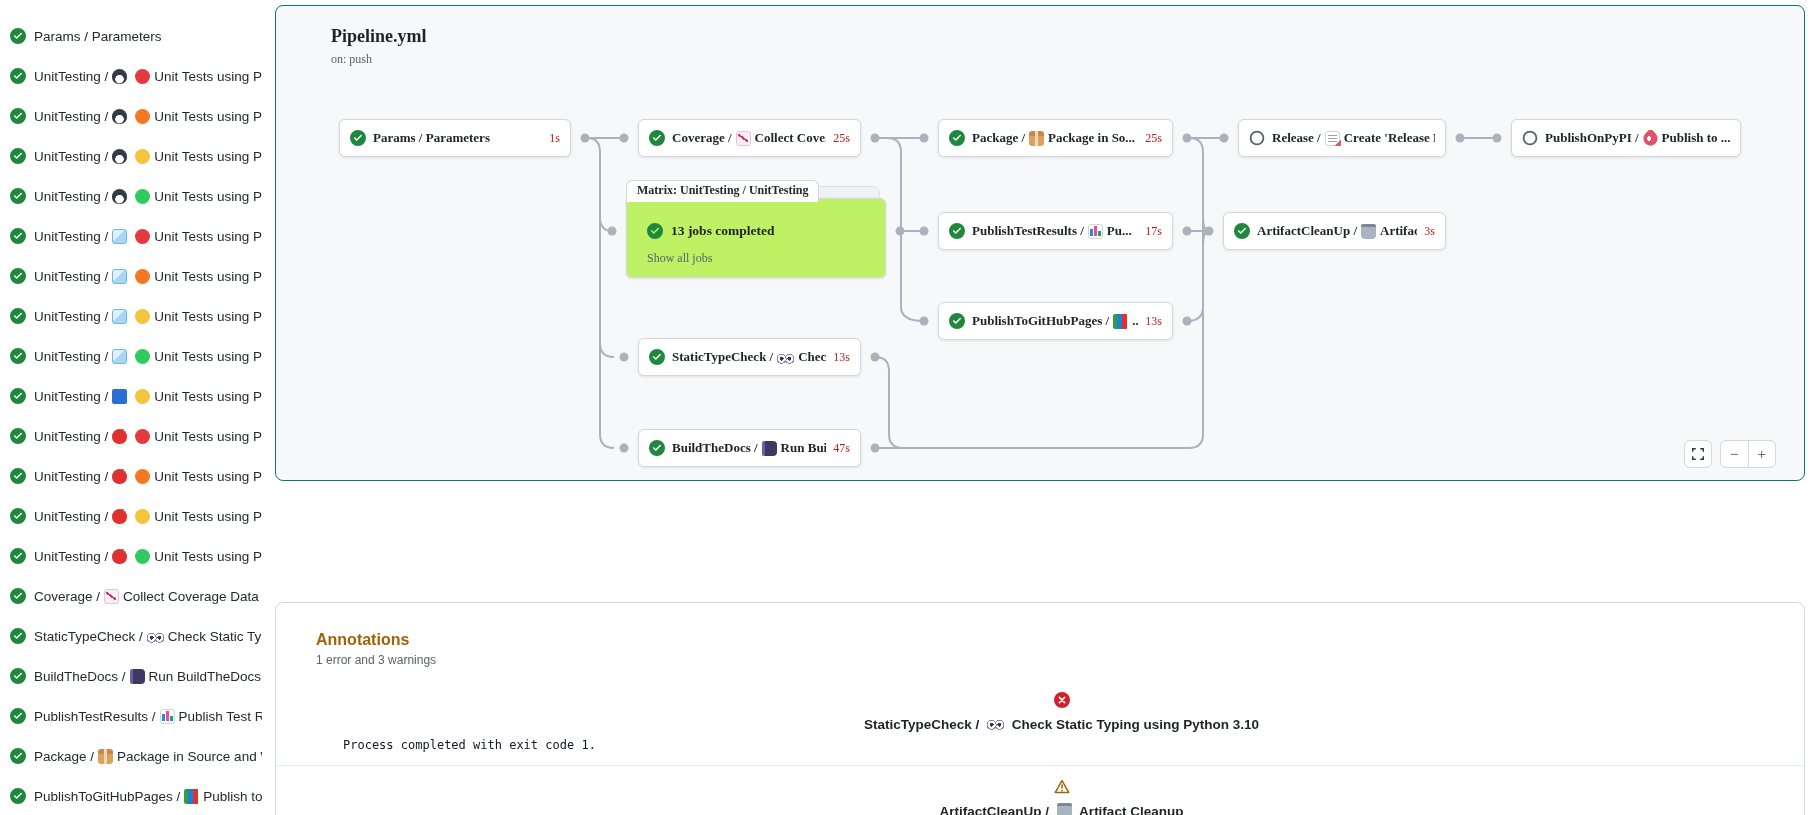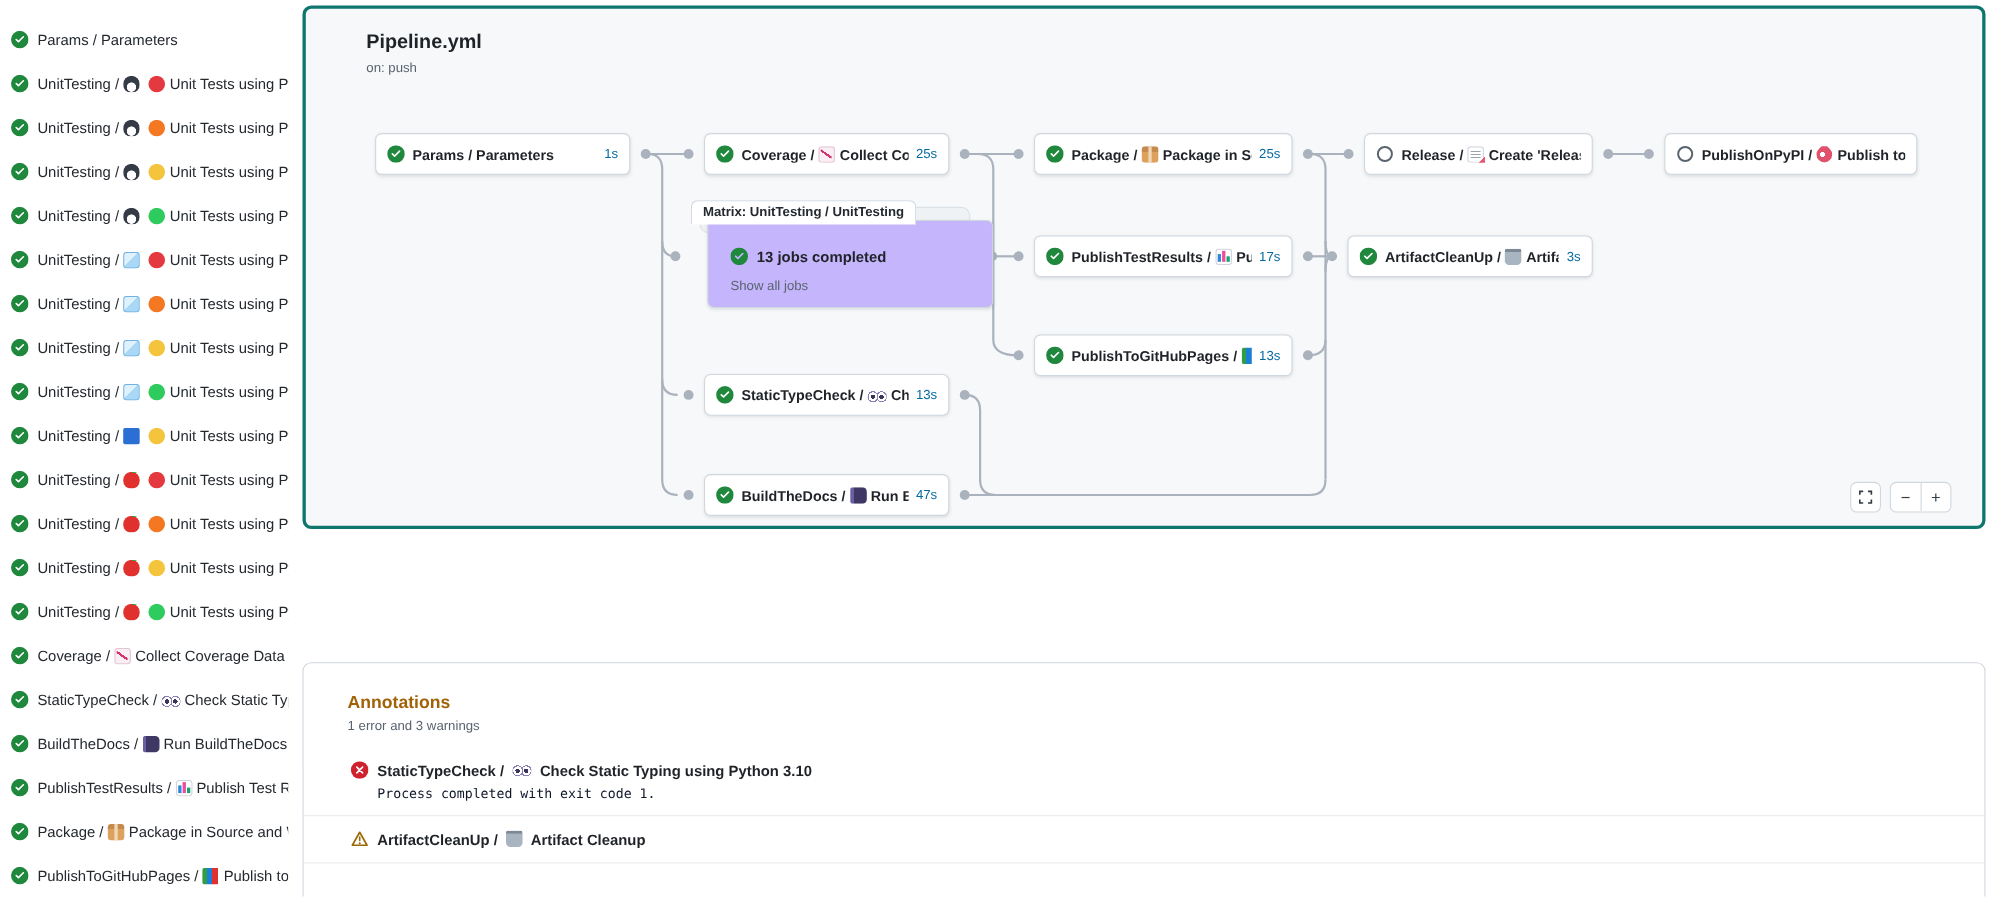--- a/index.html
+++ b/index.html
@@ -41,52 +41,52 @@
   .ic-books{border-radius:2px;background:linear-gradient(90deg,#2f9e44 0 4px,#1c7ed6 4px 9px,#e03131 9px 14px,transparent 14px);}
   .ic-memo{background:#ffffff;border:1px solid #cfd6dd;width:13px;height:13px;}
   .ic-memo::after{content:"";position:absolute;left:2px;top:3px;width:9px;height:7px;
     background:repeating-linear-gradient(#9aa4ae 0 1px,transparent 1px 3px);}
   .ic-memo::before{content:"";position:absolute;right:-2px;bottom:-2px;width:7px;height:7px;
     background:linear-gradient(135deg,transparent 50%,#e8566f 50%);z-index:1;}
   .ic-rocket{background:radial-gradient(circle at 42% 42%,#ffffff 0 2.5px,#e0526b 2.5px);border-radius:50% 0 50% 50%;transform:rotate(-45deg) scale(.95);}
   .ic-trash{background:#a8b4c0;border-radius:2px 2px 4px 4px;border-top:3px solid #7c8894;height:12px;}
   
   .graph-card{position:absolute;left:275px;top:5px;width:1530px;height:476px;box-sizing:border-box;
-    background:#f6f8fa;border:3px solid #0f766e;border-radius:8px;}
+    background:#f6f8fa;border:1px solid #0f766e;border-radius:8px;font-family:Liberation Serif, serif;}
   .graph-title{position:absolute;left:55px;top:20px;font-size:18px;font-weight:700;color:#1f2328;}
   .graph-subtitle{position:absolute;left:55px;top:46px;font-size:12px;color:#59636e;}
   .canvas{position:absolute;left:0;top:0;width:1530px;height:575px;cursor:grab;}
   .edges{position:absolute;left:0;top:0;}
   .node{position:absolute;height:38px;box-sizing:border-box;background:#ffffff;border:1px solid #d0d7de;border-radius:6px;
     box-shadow:0 1px 3px rgba(31,35,40,.10);display:flex;align-items:center;gap:7px;padding:0 10px;cursor:pointer;}
   .node .title{flex:1;min-width:0;font-size:13px;font-weight:600;color:#1f2328;white-space:nowrap;overflow:hidden;display:flex;align-items:center;}
-  .node .dur{font-size:12px;color:#0369a1;flex:none;}
+  .node .dur{font-size:12px;color:#b91c1c;flex:none;}
   .matrix-stack{position:absolute;left:358px;top:180px;width:244px;height:22px;background:#eff2f5;border:1px solid #dbe1e7;border-radius:8px;}
   .matrix-tab{position:absolute;left:350px;top:174px;height:19px;background:#ffffff;border:1px solid #d0d7de;border-bottom:none;
     border-radius:6px 6px 0 0;font-size:12px;font-weight:600;color:#24292f;padding:2px 10px 0 10px;z-index:2;}
-  .matrix-box{position:absolute;left:350px;top:192px;width:260px;height:80px;box-sizing:border-box;background:#c4b5fd;
-    border:1px solid #d0d7de;border-radius:0 6px 6px 6px;box-shadow:0 1px 3px rgba(31,35,40,.10);z-index:1;margin-left:15px;}
+  .matrix-box{position:absolute;left:350px;top:192px;width:260px;height:80px;box-sizing:border-box;background:#bef264;
+    border:1px solid #d0d7de;border-radius:0 6px 6px 6px;box-shadow:0 1px 3px rgba(31,35,40,.10);z-index:1;}
   .matrix-summary{position:absolute;left:20px;top:24px;display:flex;align-items:center;gap:8px;font-size:13.5px;font-weight:600;color:#1f2328;}
   .matrix-link{position:absolute;left:20px;top:52px;font-size:12px;color:#59636e;cursor:pointer;}
   
   .controls{position:absolute;right:28px;bottom:12px;display:flex;gap:8px;align-items:center;}
   .btn{background:#ffffff;border:1px solid #d0d7de;border-radius:6px;height:28px;display:flex;align-items:center;justify-content:center;cursor:pointer;box-sizing:border-box;}
   .btn-full{width:28px;}
   .zoom-group{display:flex;width:56px;height:28px;background:#ffffff;border:1px solid #d0d7de;border-radius:6px;box-sizing:border-box;overflow:hidden;}
   .zoom-cell{flex:1;display:flex;align-items:center;justify-content:center;font-size:15px;color:#343b43;cursor:pointer;}
   .zoom-cell:first-child{border-right:1px solid #d0d7de;}
   
   .ann-card{position:absolute;left:275px;top:602px;width:1530px;height:300px;box-sizing:border-box;
     background:#ffffff;border:1px solid #d0d7de;border-radius:8px;}
   .ann-title{position:absolute;left:40px;top:28px;font-size:16px;font-weight:700;color:#a16207;}
   .ann-subtitle{position:absolute;left:40px;top:50px;font-size:12px;color:#59636e;}
   .ann-list{position:absolute;left:0;top:76px;width:100%;}
   .ann-row{padding:13px 0 13px 43px;border-top:1px solid #e7ebef;}
   .ann-row:first-child{border-top:none;}
-  .ann-head{display:flex;align-items:center;gap:8px;font-size:13.5px;font-weight:600;color:#1f2328;}
+  .ann-head{display:flex;align-items:center;gap:8px;font-size:13.5px;font-weight:600;color:#1f2328;flex-direction:column;}
   .ann-detail{margin:6px 0 0 24px;font-family:"DejaVu Sans Mono","Liberation Mono",monospace;font-size:12px;color:#0f172a;}
 </style>
 </head>
 <body>
 
 <div class="sidebar" id="sidebar">
     <div class="side-row">
       <span class="st">
         <svg viewBox="0 0 16 16">
           <path fill="#1f883d" d="M8 0a8 8 0 1 1 0 16A8 8 0 0 1 8 0Zm3.78 5.97a.75.75 0 0 0-1.06-1.06L6.75 8.88 5.28 7.41a.75.75 0 1 0-1.06 1.06l2 2c.29.29.77.29 1.06 0Z"></path>

